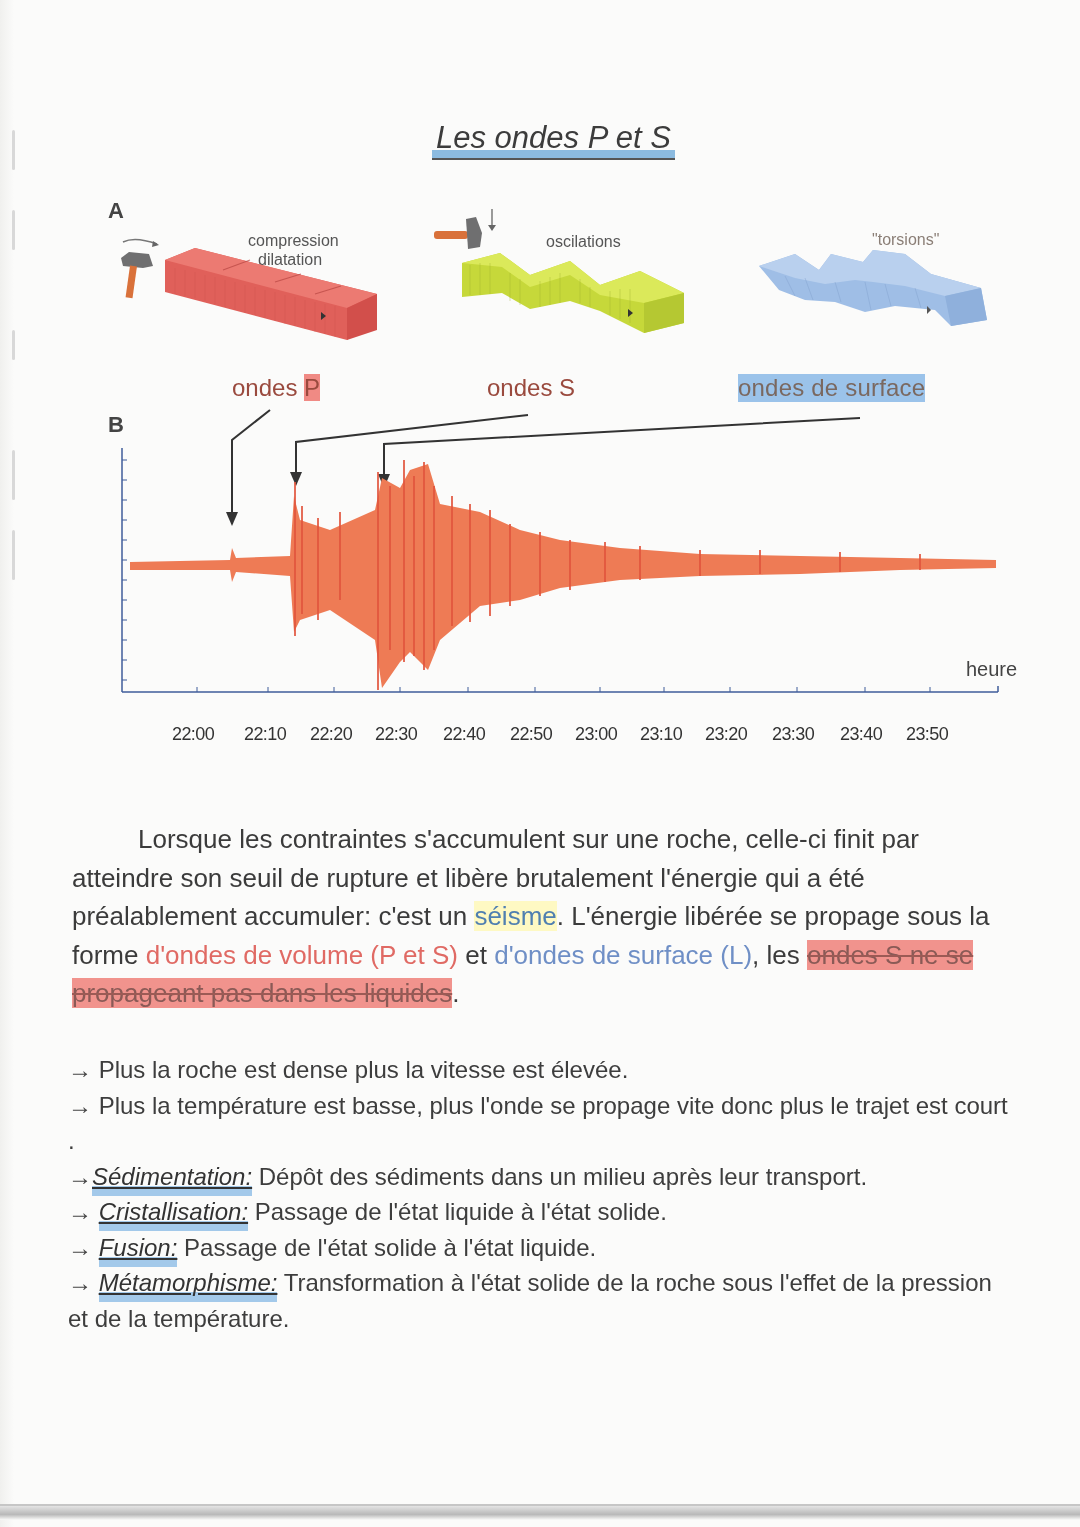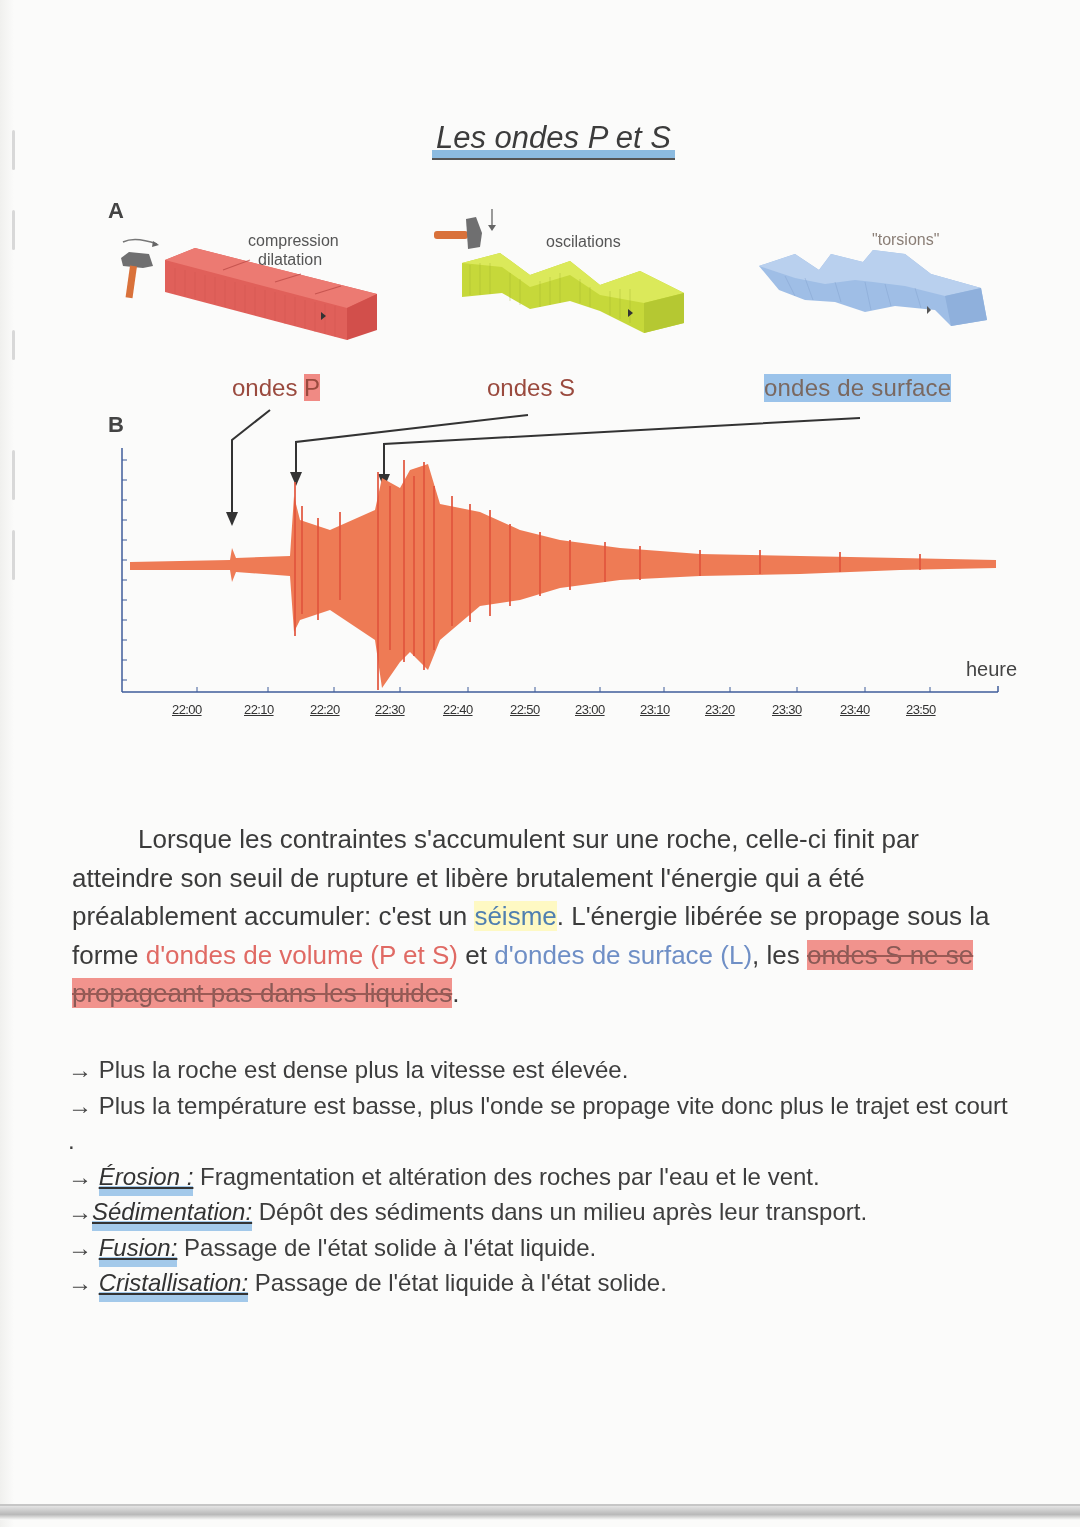--- a/index.html
+++ b/index.html
@@ -25,23 +25,23 @@
     padding: 0 4px 2px 4px;
     border-bottom: 2px solid #555;
     background: linear-gradient(to top, #8cbbe0 0, #8cbbe0 8px, transparent 8px);
   }
   .fig-letter { position: absolute; font-weight: bold; font-size: 22px; color: #444; }
   .fig-label { position: absolute; font-size: 16px; color: #555; line-height: 19px; }
   .wave-label {
     position: absolute; font-size: 24px; font-weight: normal; color: #9a4a3e;
   }
   .wave-label .hl-red { background: #f08a84; }
-  .wave-label.blue { background: #9bc3ea; color: #7a6860; font-weight: normal; letter-spacing: 0.2px; margin-left: 26px; }
+  .wave-label.blue { background: #9bc3ea; color: #7a6860; font-weight: normal; letter-spacing: 0.2px; }
   svg { position: absolute; overflow: visible; }
-  .xtick { position: absolute; top: 702px; font-size: 13px; color: #333; letter-spacing: -0.6px; text-decoration: underline; }
+  .xtick { position: absolute; top: 724px; font-size: 18px; color: #333; letter-spacing: -0.6px; }
   .xaxis-label { position: absolute; left: 966px; top: 658px; font-size: 20px; color: #444; }
   .para {
     position: absolute; left: 72px; top: 820px; width: 940px;
     font-size: 26px; line-height: 38.5px; color: #3b3b3b;
   }
   .para .indent { display: inline-block; width: 66px; }
   .red { color: #e06a64; }
   .blue { color: #6f8fc6; }
   .hl-blue { background: #fef9c3; color: #4f7fb0; }
   .hl-red-strike { background: #f1938d; color: #8a5a56; text-decoration: line-through; text-decoration-color: #9c5a55; }
@@ -255,19 +255,19 @@
 <div class="xtick" style="left:840px">23:40</div>
 <div class="xtick" style="left:906px">23:50</div>
 
 <div class="para">
   <span class="indent"></span><span>Lorsque les contraintes s'accumulent sur une roche, celle-ci finit par atteindre son seuil de rupture et libère brutalement l'énergie qui a été préalablement accumuler: c'est un </span><span class="hl-blue">séisme</span><span>. L'énergie libérée se propage sous la forme </span><span class="red">d'ondes de volume (P et S)</span><span> et </span><span class="blue">d'ondes de surface (L)</span><span>, les </span><span class="hl-red-strike">ondes S ne se propageant pas dans les liquides</span><span>.</span>
 </div>
 
 <div class="list">
   <p class="item"><span class="arrow">→</span><span> Plus la roche est dense plus la vitesse est élevée.</span></p>
   <p class="item"><span class="arrow">→</span><span> Plus la température est basse, plus l'onde se propage vite donc plus le trajet est court .</span></p>
-  <p class="item"><span class="arrow">→</span> <span class="term">Érosion :</span><span> Fragmentation et altération des roches par l'eau et le vent.</span></p>
   <p class="item"><span class="arrow">→</span><span class="term">Sédimentation:</span><span> Dépôt des sédiments dans un milieu après leur transport.</span></p>
+  <p class="item"><span class="arrow">→</span> <span class="term">Cristallisation:</span><span> Passage de l'état liquide à l'état solide.</span></p>
   <p class="item"><span class="arrow">→</span> <span class="term">Fusion:</span><span> Passage de l'état solide à l'état liquide.</span></p>
-  <p class="item"><span class="arrow">→</span> <span class="term">Cristallisation:</span><span> Passage de l'état liquide à l'état solide.</span></p>
+  <p class="item"><span class="arrow">→</span> <span class="term">Métamorphisme:</span><span> Transformation à l'état solide de la roche sous l'effet de la pression et de la température.</span></p>
 </div>
 
 <div class="bottom-edge"></div>
 
 </body></html>

